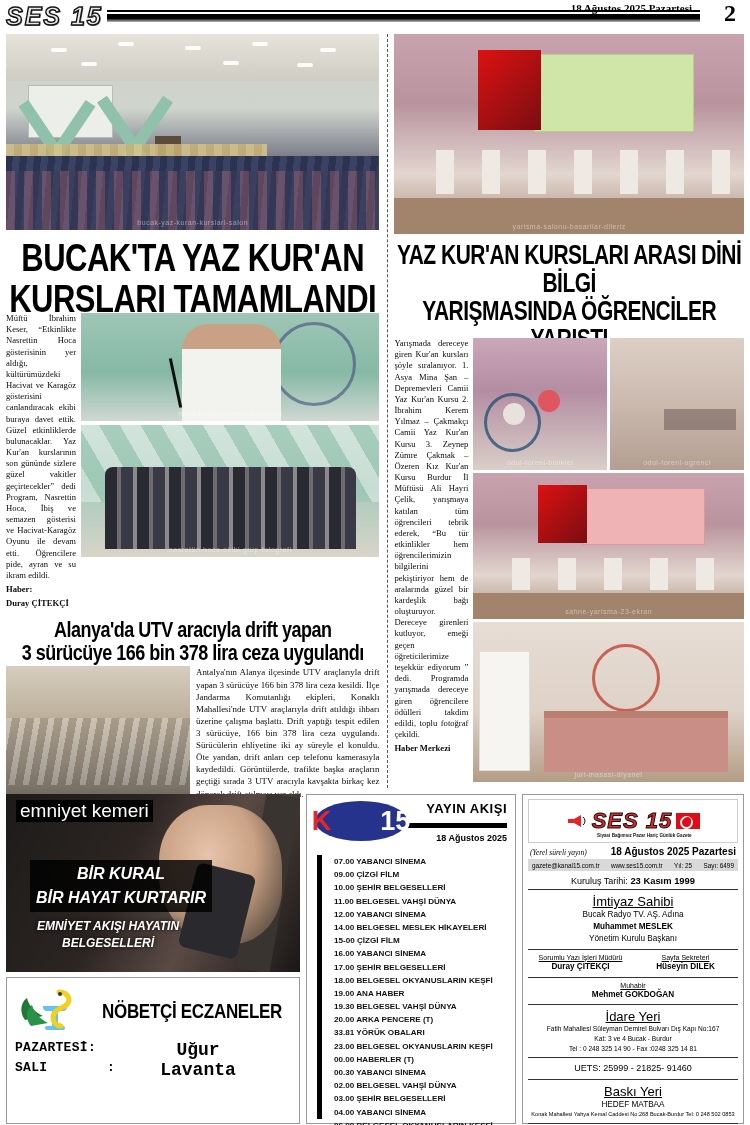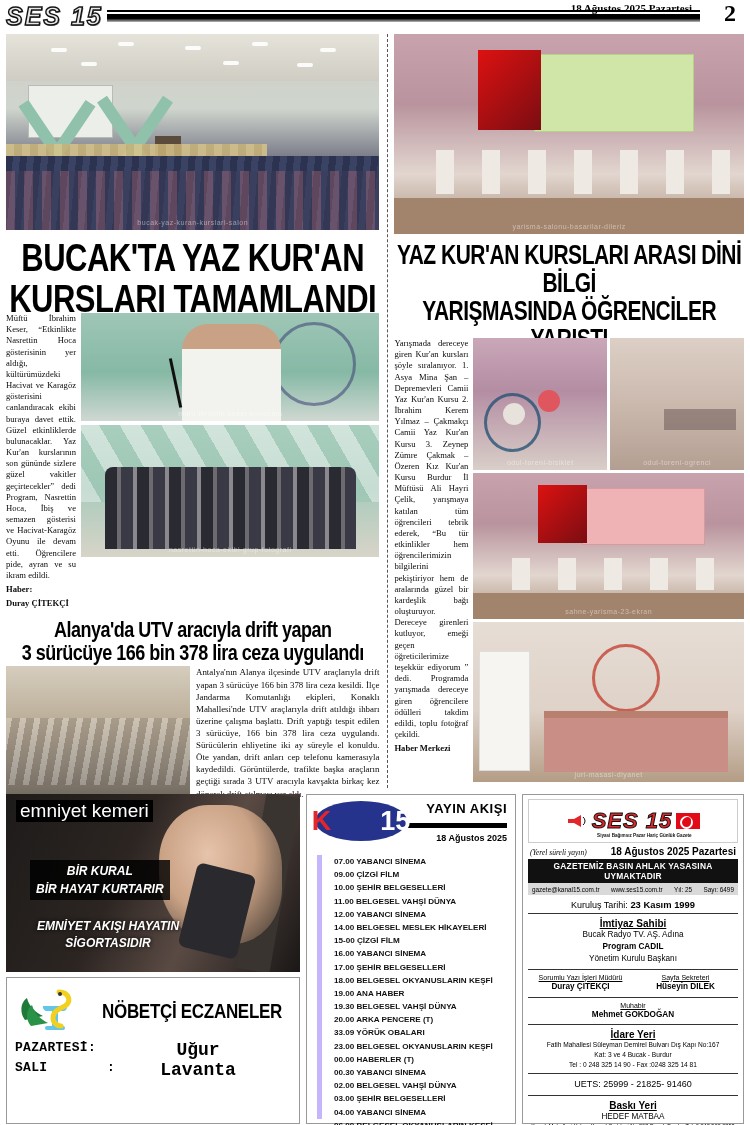--- a/index.html
+++ b/index.html
@@ -142,21 +142,21 @@
     height:178px;position:relative;overflow:hidden;
     background:linear-gradient(115deg,#1d1b1a 0%,#2c2522 40%,#5a4a44 65%,#1a1716 100%);
   }
   .sb-hand{position:absolute;right:6%;top:6%;width:42%;height:78%;
     background:radial-gradient(ellipse at 40% 35%,#e6c3ab 0%,#caa285 45%,#6d5a4c 80%,transparent 100%);
     border-radius:40% 45% 40% 50%;}
   .sb-buckle{position:absolute;right:18%;bottom:10%;width:60px;height:86px;background:#2a2a2e;border-radius:7px;transform:rotate(14deg);}
   .sb-belt{position:absolute;right:5%;top:0;width:34px;height:100%;background:#3a3430;transform:rotate(10deg);}
   .sb-t1{position:absolute;left:10px;top:6px;font-family:"Liberation Sans",sans-serif;font-size:19px;color:#fff;background:#000;padding:0 4px;}
   .sb-t2{position:absolute;left:10px;top:30px;font-family:"Liberation Sans",sans-serif;font-weight:bold;font-size:19px;color:#fff;background:#000;padding:0 4px;}
-  .sb-t3{position:absolute;left:24px;top:66px;font-family:"Liberation Sans",sans-serif;font-weight:bold;font-style:italic;font-size:12px;color:#fff;background:rgba(0,0,0,.82);padding:2px 6px;line-height:1.5;text-align:center;}
+  .sb-t3{position:absolute;left:24px;top:66px;font-family:"Liberation Sans",sans-serif;font-weight:bold;font-style:italic;font-size:16px;color:#fff;background:rgba(0,0,0,.82);padding:2px 6px;line-height:1.5;text-align:center;}
   .sb-t4{position:absolute;left:12px;top:124px;font-family:"Liberation Sans",sans-serif;font-weight:bold;font-style:italic;font-size:12px;color:#fff;text-align:center;width:180px;line-height:1.45;text-shadow:0 0 4px #000;}
 
   
   .pharm{flex:1;border:1px solid #999;box-sizing:border-box;position:relative;padding:6px 8px;}
   .pharm-head{display:flex;align-items:center;gap:6px;height:56px;}
   .pharm-logo{width:72px;height:52px;position:relative;flex:none;}
   .pharm-title{
     flex:1;text-align:center;font-family:"Liberation Sans",sans-serif;font-weight:bold;
     font-size:17px;letter-spacing:-.3px;transform:scaleY(1.18);
   }
@@ -169,21 +169,21 @@
   .k15-wrap{position:relative;height:58px;}
   .k15-oval{
     position:absolute;left:8px;top:6px;width:92px;height:40px;border-radius:50%;
     background:#26338c;display:flex;align-items:center;justify-content:center;gap:3px;z-index:3;
   }
   .k15-k{font-family:"Liberation Sans",sans-serif;font-weight:bold;font-size:27px;color:#e4262b;line-height:1;}
   .k15-n{font-family:"Liberation Sans",sans-serif;font-weight:bold;font-size:27px;color:#fff;line-height:1;margin-left:46px;}
   .yayin{position:absolute;right:8px;top:6px;font-family:"Liberation Sans",sans-serif;font-weight:bold;font-size:13px;letter-spacing:.5px;}
   .k15-rule{position:absolute;left:60px;right:8px;top:28px;height:5px;background:#000;}
   .k15-date{position:absolute;right:8px;top:38px;font-family:"Liberation Sans",sans-serif;font-weight:bold;font-size:9px;}
-  .tv-list{position:absolute;left:10px;right:6px;top:60px;bottom:4px;padding-left:12px;border-left:5px solid #c4b5fd;}
+  .tv-list{position:absolute;left:10px;right:6px;top:60px;bottom:4px;padding-left:12px;border-left:5px solid #000000;}
   .tv-item{font-family:"Liberation Sans",sans-serif;font-weight:bold;font-size:8.1px;line-height:1.63;color:#111;white-space:nowrap;}
 
   
   .imp-logo{
     background:#fff;border:1px solid #ccc;height:42px;position:relative;display:flex;align-items:center;justify-content:center;gap:4px;
   }
   .imp-ses{
     font-family:"Liberation Sans", sans-serif;font-weight:bold;font-style:italic;font-size:22px;
     color:#e4262b;-webkit-text-stroke:1px #111;letter-spacing:1px;
   }
@@ -193,21 +193,21 @@
   .imp-flag:after{content:"";position:absolute;left:8px;top:4px;width:7px;height:7px;border-radius:50%;background:#e30a17;}
   .imp-sub{font-family:"Liberation Sans",sans-serif;font-size:4.6px;font-weight:bold;position:absolute;bottom:4px;left:50%;transform:translateX(-38%);color:#111;}
   .imp-line1{display:flex;justify-content:space-between;align-items:baseline;padding:3px 2px 2px;}
   .imp-local{font-family:"Liberation Serif",serif;font-style:italic;font-size:7.5px;}
   .imp-date{font-family:"Liberation Sans",sans-serif;font-weight:bold;font-size:10px;}
   .imp-bar{background:#111;color:#fff;text-align:center;font-family:"Liberation Sans",sans-serif;font-weight:bold;font-size:8.4px;padding:2px 0;letter-spacing:.2px;}
   .imp-bar2{background:#d9d9d9;display:flex;justify-content:space-between;font-family:"Liberation Sans",sans-serif;font-size:6.4px;padding:2.5px 4px;}
   .imp-kur{text-align:center;font-family:"Liberation Sans",sans-serif;font-size:9px;padding:4px 0 3px;border-bottom:1px solid #333;}
   .imp-kur b{font-size:9.4px;}
   .imp-blk{text-align:center;padding:4px 0;border-bottom:1px solid #333;font-family:"Liberation Sans",sans-serif;}
-  .ttl{font-weight:bold;font-size:10px;text-decoration:underline;}
+  .ttl{font-weight:normal;font-size:13px;text-decoration:underline;}
   .ln{font-size:8.2px;line-height:1.45;}
   .ln.b{font-weight:bold;}
   .imp-two{display:flex;border-bottom:1px solid #333;padding:4px 0;}
   .imp-two > div{flex:1;text-align:center;font-family:"Liberation Sans",sans-serif;}
   .imp-two .ttl{font-weight:normal;font-size:7px;}
   .tiny{font-size:5.6px;line-height:1.4;}
 </style>
 </head>
 <body>
 
@@ -350,21 +350,21 @@
         <div class="sb-belt"></div>
         <div class="sb-hand"></div>
         <div class="sb-buckle"></div>
         <div class="sb-t1">emniyet kemeri</div>
         <div class="sb-t3">
           <span>BİR KURAL</span><br>
           <span>BİR HAYAT KURTARIR</span>
         </div>
         <div class="sb-t4">
           <span>EMNİYET AKIŞI HAYATIN</span><br>
-          <span>SİGORTASIDIR</span>
+          <span>BELGESELLERİ</span>
         </div>
       </div>
 
       <div class="pharm">
         <div class="pharm-head">
           <div class="pharm-logo">
             <svg viewBox="0 0 72 52" width="72" height="52">
               <ellipse cx="36" cy="26" rx="34" ry="24" fill="#ffffff"></ellipse>
               <path d="M10 34 C4 26 6 16 12 12 C14 20 20 26 28 30 Z" fill="#1f7a3a"></path>
               <path d="M16 40 C10 33 11 23 17 19 C19 27 25 33 33 37 Z" fill="#2a9247"></path>
@@ -407,21 +407,21 @@
         <div class="tv-item">11.00  BELGESEL VAHŞİ DÜNYA</div>
         <div class="tv-item">12.00 YABANCI SİNEMA</div>
         <div class="tv-item">14.00 BELGESEL MESLEK HİKAYELERİ</div>
         <div class="tv-item">15-00 ÇİZGİ FİLM</div>
         <div class="tv-item">16.00 YABANCI SİNEMA</div>
         <div class="tv-item">17.00 ŞEHİR BELGESELLERİ</div>
         <div class="tv-item">18.00 BELGESEL OKYANUSLARIN KEŞFİ</div>
         <div class="tv-item">19.00 ANA HABER</div>
         <div class="tv-item">19.30 BELGESEL VAHŞİ DÜNYA</div>
         <div class="tv-item">20.00  ARKA PENCERE (T)</div>
-        <div class="tv-item">33.09 YÖRÜK OBALARI</div>
+        <div class="tv-item">33.81 YÖRÜK OBALARI</div>
         <div class="tv-item">23.00  BELGESEL OKYANUSLARIN KEŞFİ</div>
         <div class="tv-item">00.00 HABERLER (T)</div>
         <div class="tv-item">00.30  YABANCI SİNEMA</div>
         <div class="tv-item">02.00 BELGESEL VAHŞİ DÜNYA</div>
         <div class="tv-item">03.00 ŞEHİR BELGESELLERİ</div>
         <div class="tv-item">04.00 YABANCI SİNEMA</div>
         <div class="tv-item">06.00  BELGESEL OKYANUSLARIN KEŞFİ</div>
       </div>
     </div>
 
@@ -436,38 +436,37 @@
         <span class="imp-ses">SES 15</span>
         <span class="imp-flag"></span>
         <span class="imp-sub">Siyasi Bağımsız Pazar Hariç Günlük Gazete</span>
       </div>
 
       <div class="imp-line1">
         <span class="imp-local">(Yerel süreli yayın)</span>
         <span class="imp-date">18 Ağustos 2025 Pazartesi</span>
       </div>
 
-      <div class="imp-bar">GAZETEMİZ BASIN AHLAK YASASINA UYMAKTADIR</div>
 
       <div class="imp-bar2">
         <span>gazete@kanal15.com.tr</span>
         <span>www.ses15.com.tr</span>
         <span>Yıl: 25</span>
         <span>Sayı: 6499</span>
       </div>
 
       <div class="imp-kur">
         <span>Kuruluş Tarihi:</span>
         <b>23 Kasım 1999</b>
       </div>
 
       <div class="imp-blk">
         <div class="ttl">İmtiyaz Sahibi</div>
         <div class="ln">Bucak Radyo TV. AŞ. Adına</div>
-        <div class="ln b">Program CADIL</div>
+        <div class="ln b">Muhammet MESLEK</div>
         <div class="ln">Yönetim Kurulu Başkanı</div>
       </div>
 
       <div class="imp-two">
         <div>
           <div class="ttl">Sorumlu Yazı İşleri Müdürü</div>
           <div class="ln b">Duray ÇİTEKÇİ</div>
         </div>
         <div>
           <div class="ttl">Sayfa Sekreteri</div>

